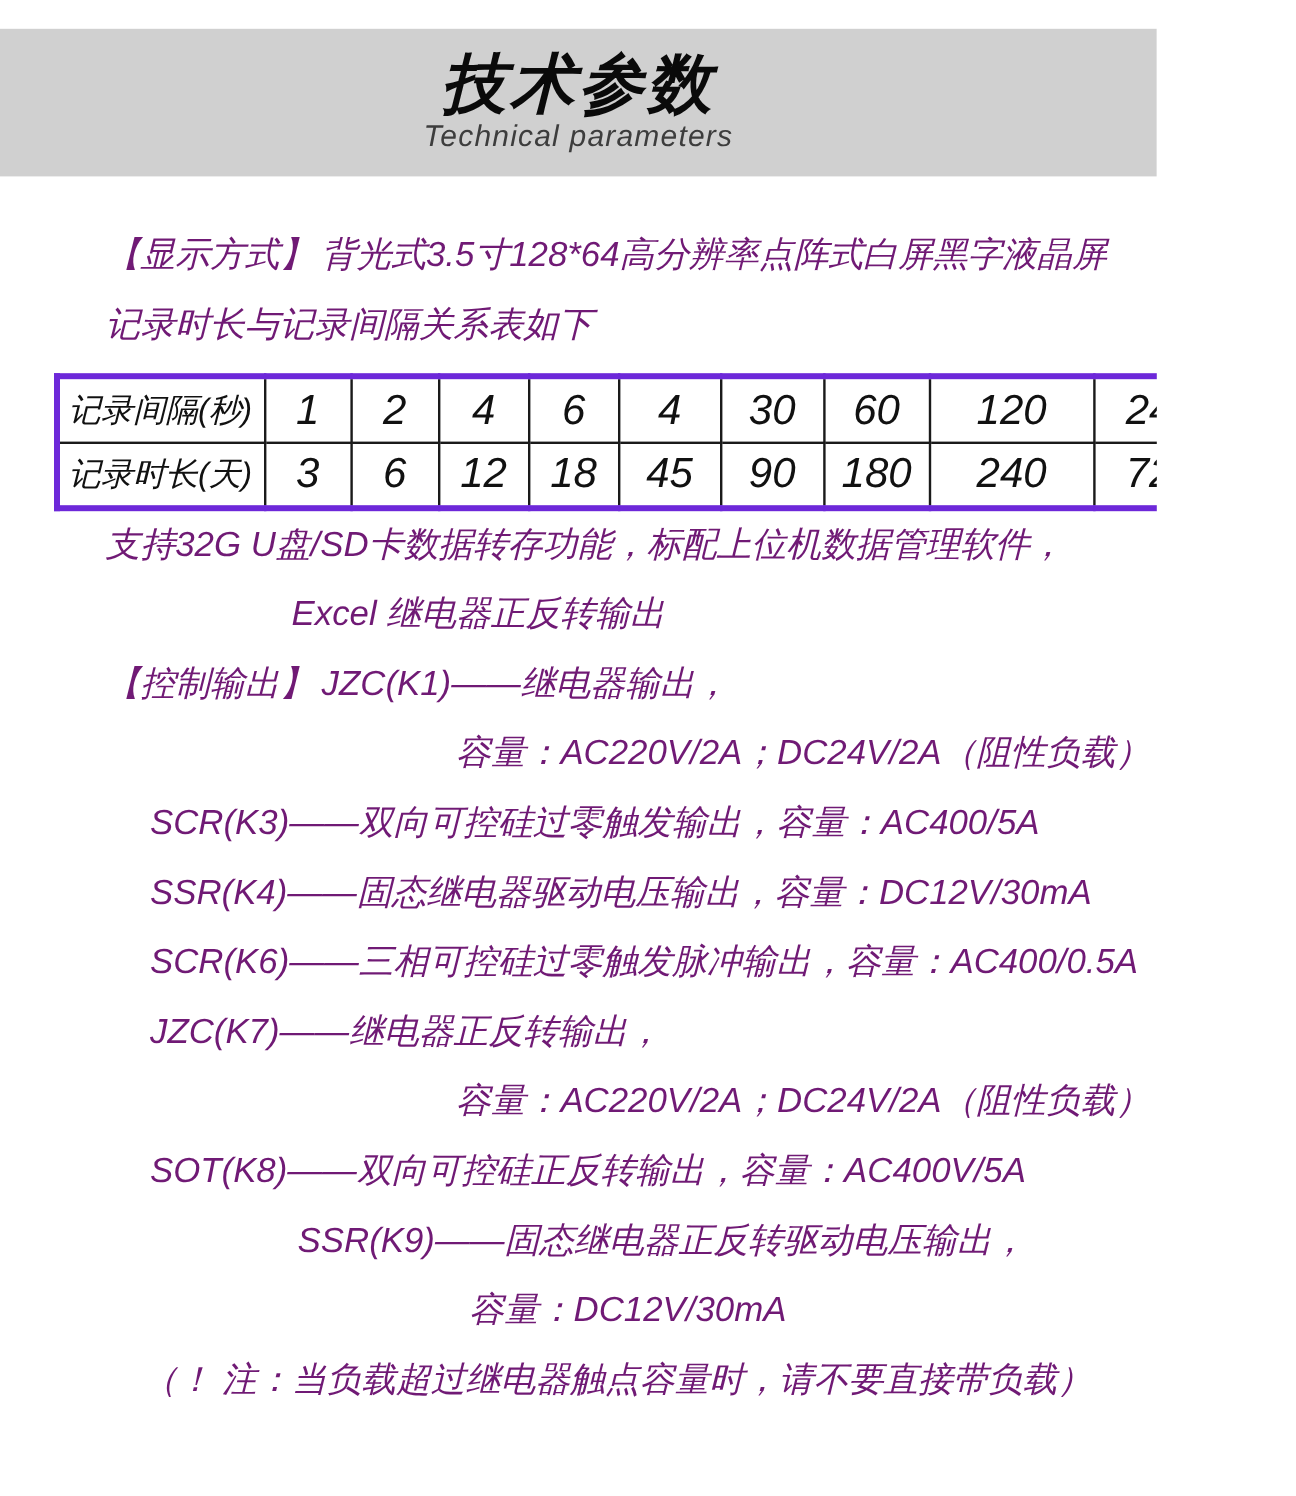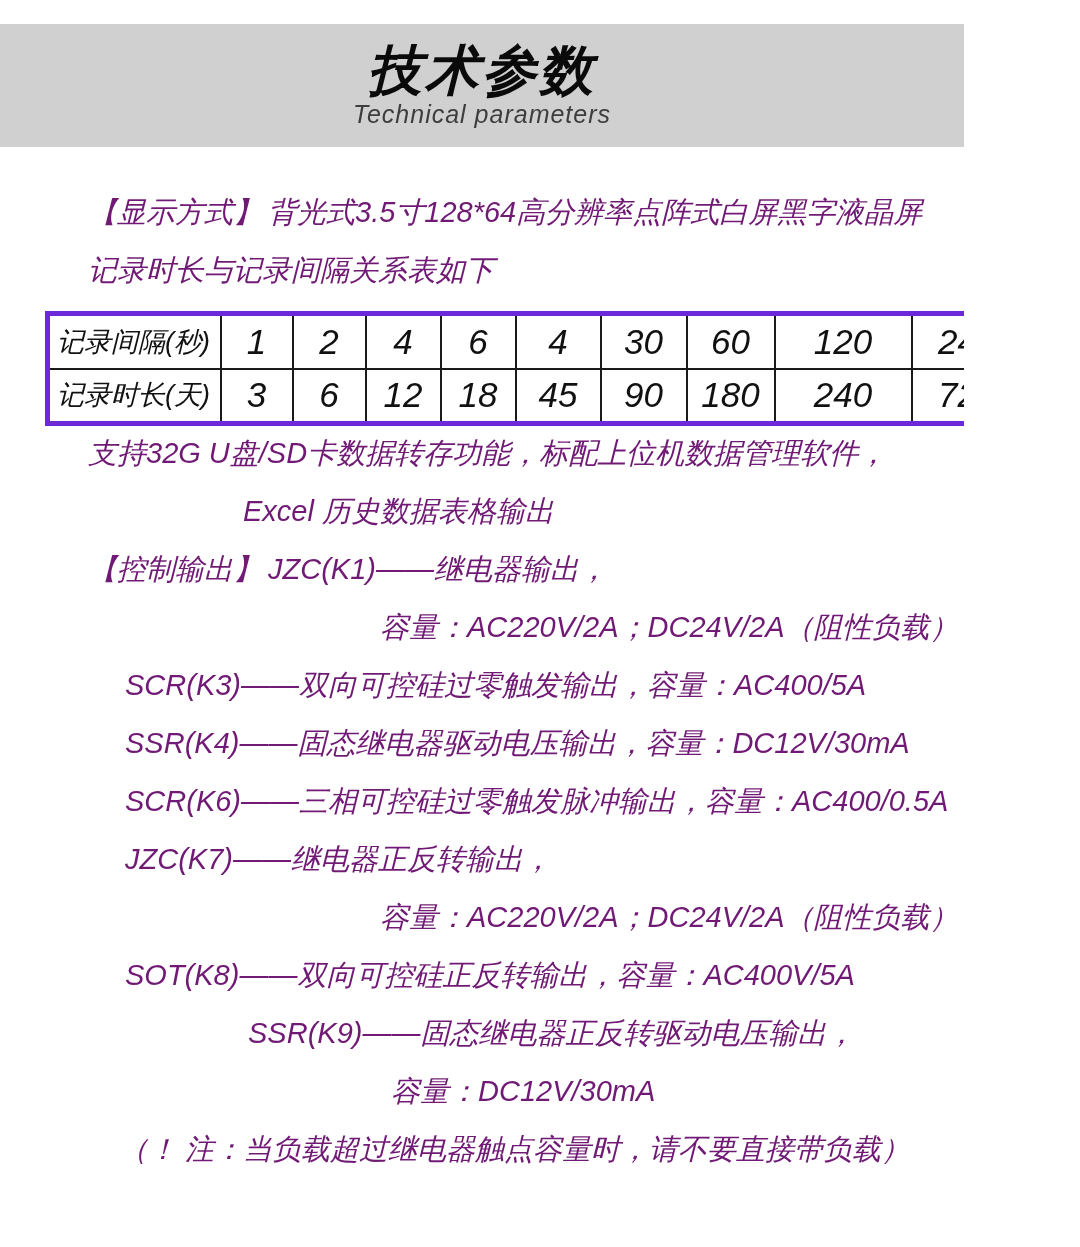--- a/index.html
+++ b/index.html
@@ -139,21 +139,21 @@
           <td>720</td>
         </tr>
       </tbody>
     </table>
 
     <div class="line indent-label">
       <span>支持32G U盘/SD卡数据转存功能，标配上位机数据管理软件，</span>
     </div>
 
     <div class="line indent-excel">
-      <span>Excel 历史数据表格输出</span>
+      <span>Excel 继电器正反转输出</span>
     </div>
 
 
     <div class="line indent-label">
       <span class="label">【控制输出】</span>
       <span>JZC(K1)——继电器输出，</span>
     </div>
 
     <div class="line indent-cap">
       <span>容量：AC220V/2A；DC24V/2A（阻性负载）</span>

